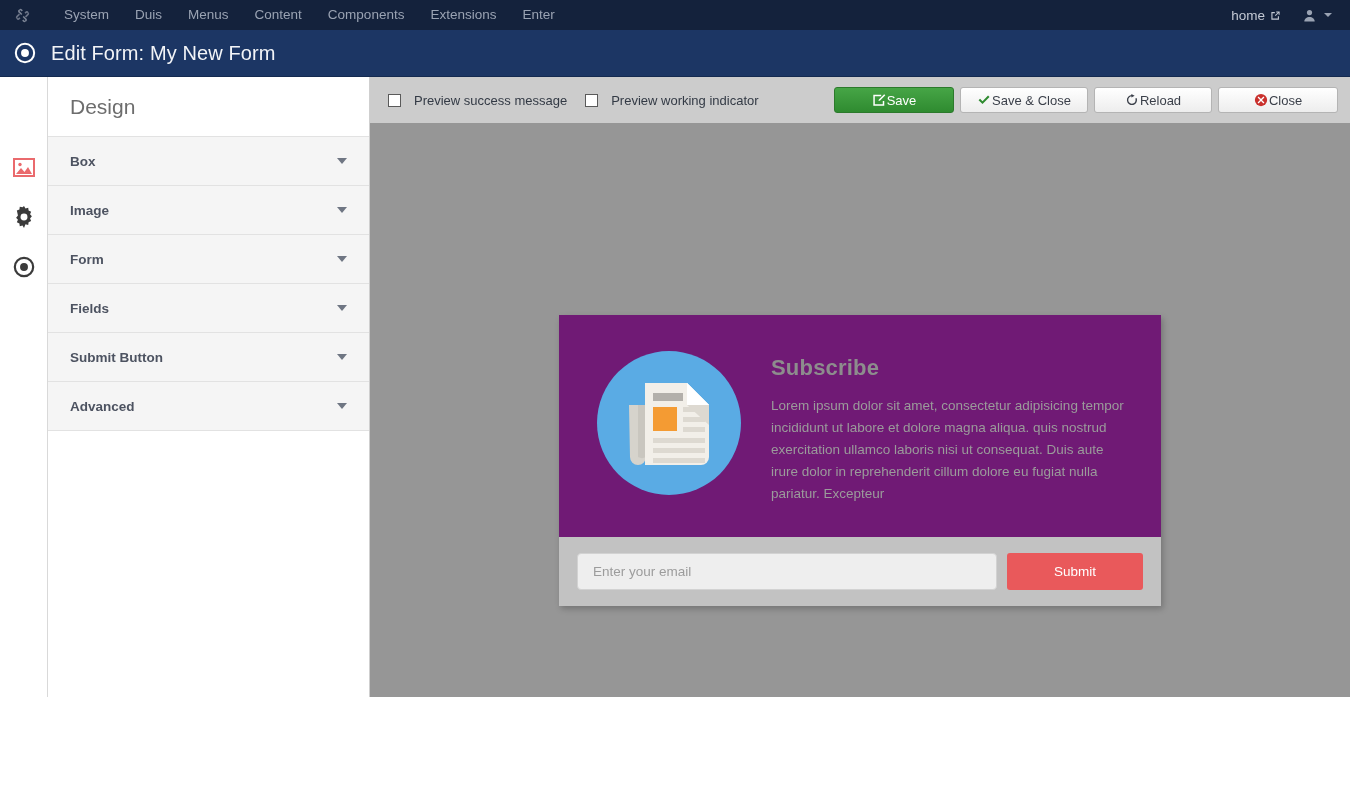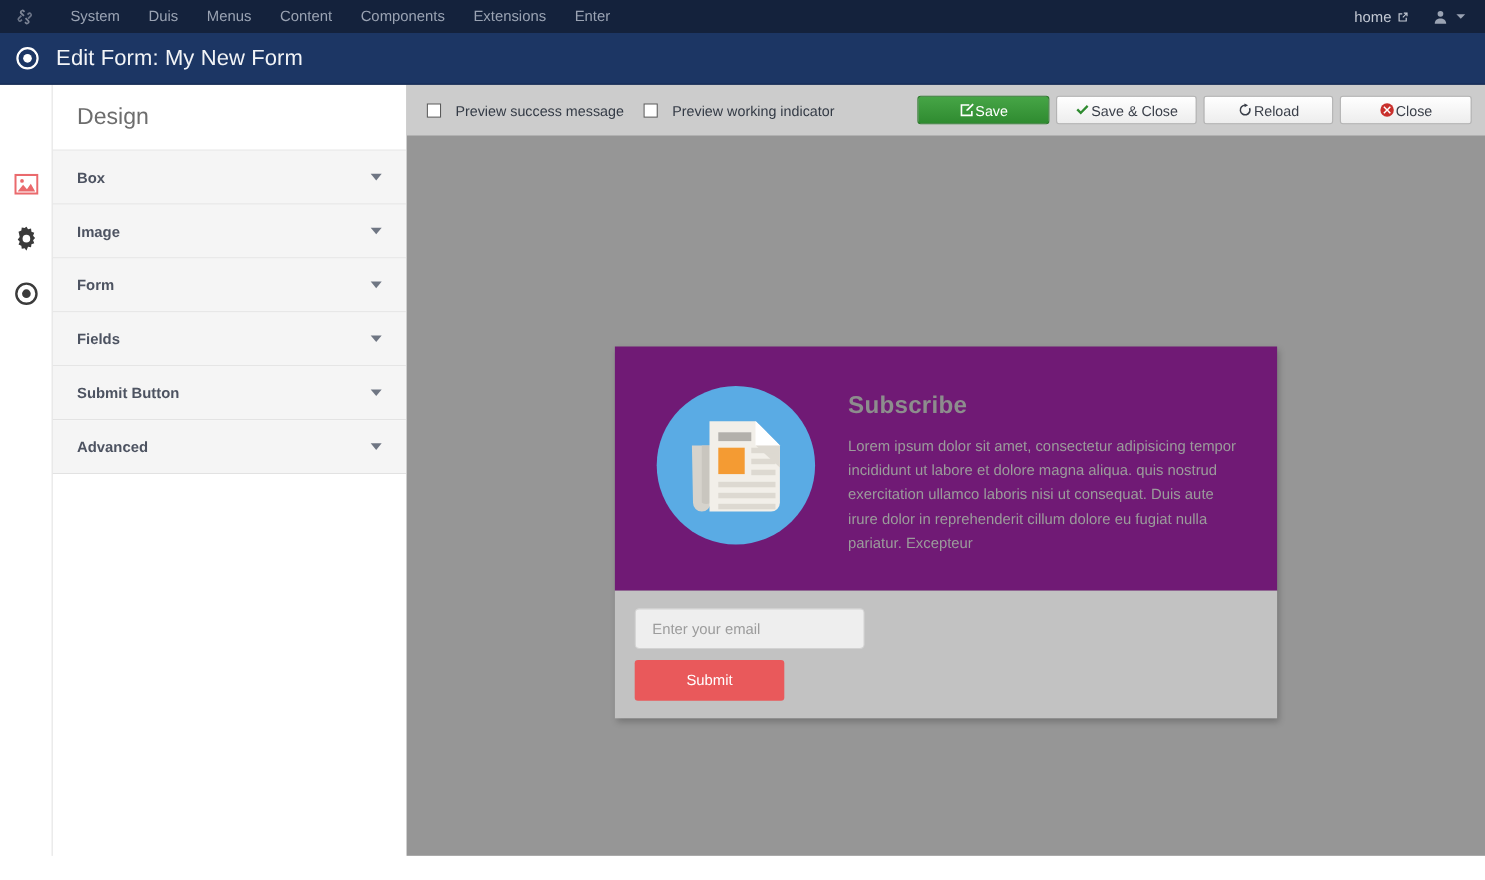--- a/index.html
+++ b/index.html
@@ -49,21 +49,21 @@
   .target-ico { width: 22px; height: 22px; flex: 0 0 auto; }
   #page-title {
     color: #f2f4f7; font-size: 20px; margin-left: 15px;
     font-weight: normal; letter-spacing: .1px; white-space: nowrap;
   }
   #brand { margin-left: auto; display: flex; align-items: center; gap: 9px; }
   .brand-logo { width: 41px; height: 36px; display: block; }
   .brand-word { height: 30px; display: block; }
 
   
-  #body { display: flex; height: 701px; }
+  #body { display: flex; height: 620px; }
 
   
   #rail {
     width: 48px; background: #ffffff; flex: 0 0 48px;
     border-right: 1px solid #d9d9d9;
     padding-top: 78px; display: flex; flex-direction: column;
     align-items: center; gap: 26px;
   }
   .rail-btn {
     width: 24px; height: 24px; display: flex;
@@ -147,21 +147,21 @@
   }
   .news-circle { width: 148px; height: 148px; flex: 0 0 148px; display: block; }
   #sub-text { flex: 1 1 auto; padding-top: 6px; }
   #sub-heading {
     font-size: 22px; font-weight: bold; color: #8d8d8d;
     margin-bottom: 14px; letter-spacing: .2px;
   }
   #sub-body { font-size: 13.5px; line-height: 22px; color: #9b9b9b; }
   #sub-bottom {
     background: #c2c2c2; padding: 16px 18px;
-    display: flex; align-items: flex-start; gap: 10px; flex-direction: column;
+    display: flex; align-items: flex-end; gap: 10px;
   }
   #email-input {
     flex: 1 1 auto; height: 37px; background: #eeeeee;
     border: 1px solid #d2d2d2; border-radius: 4px;
     padding: 0 15px; font-size: 13.5px; color: #555555;
     font-family: "Liberation Sans", sans-serif; outline: none;
   }
   #email-input::placeholder { color: #9c9c9c; }
   #submit-btn {
     width: 136px; height: 37px; background: #e9595b; border: none;

